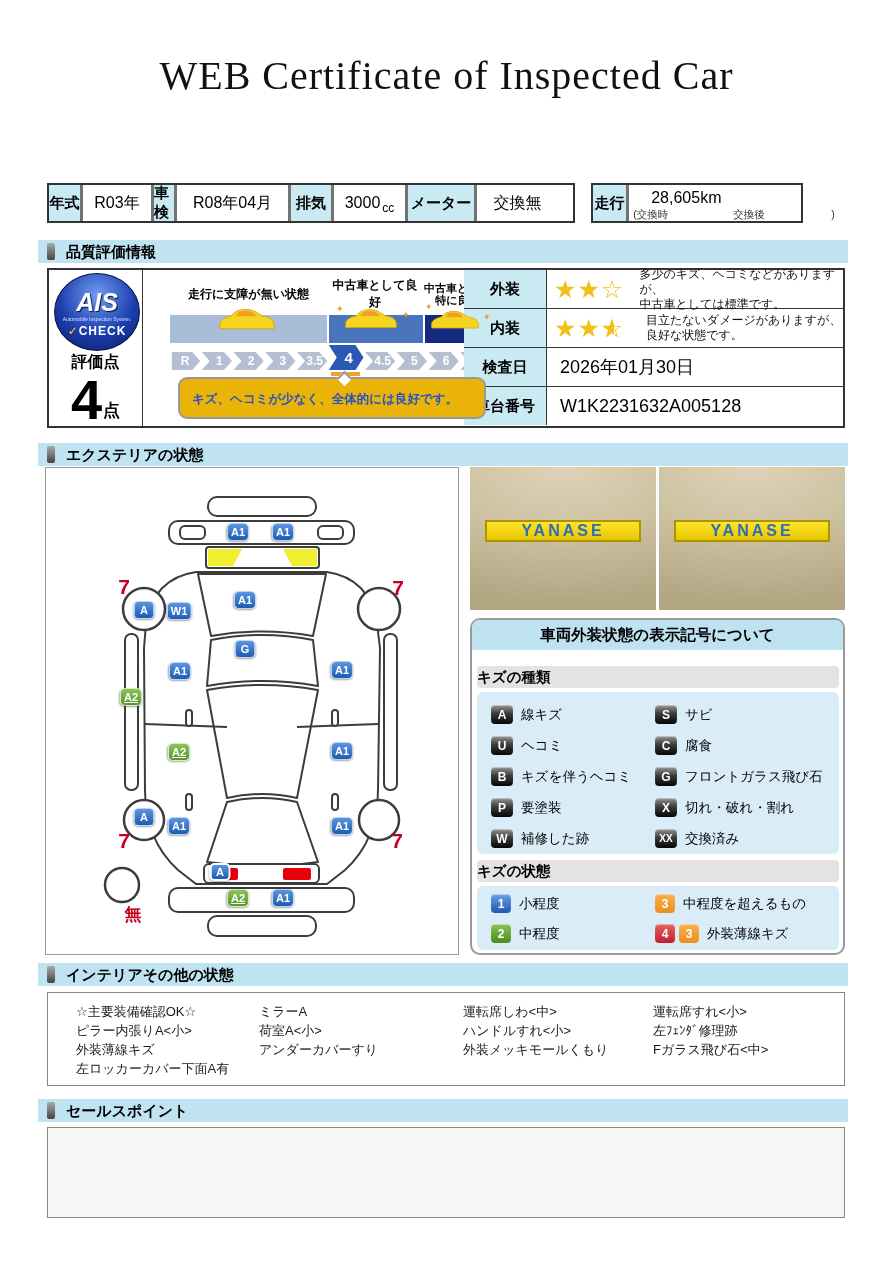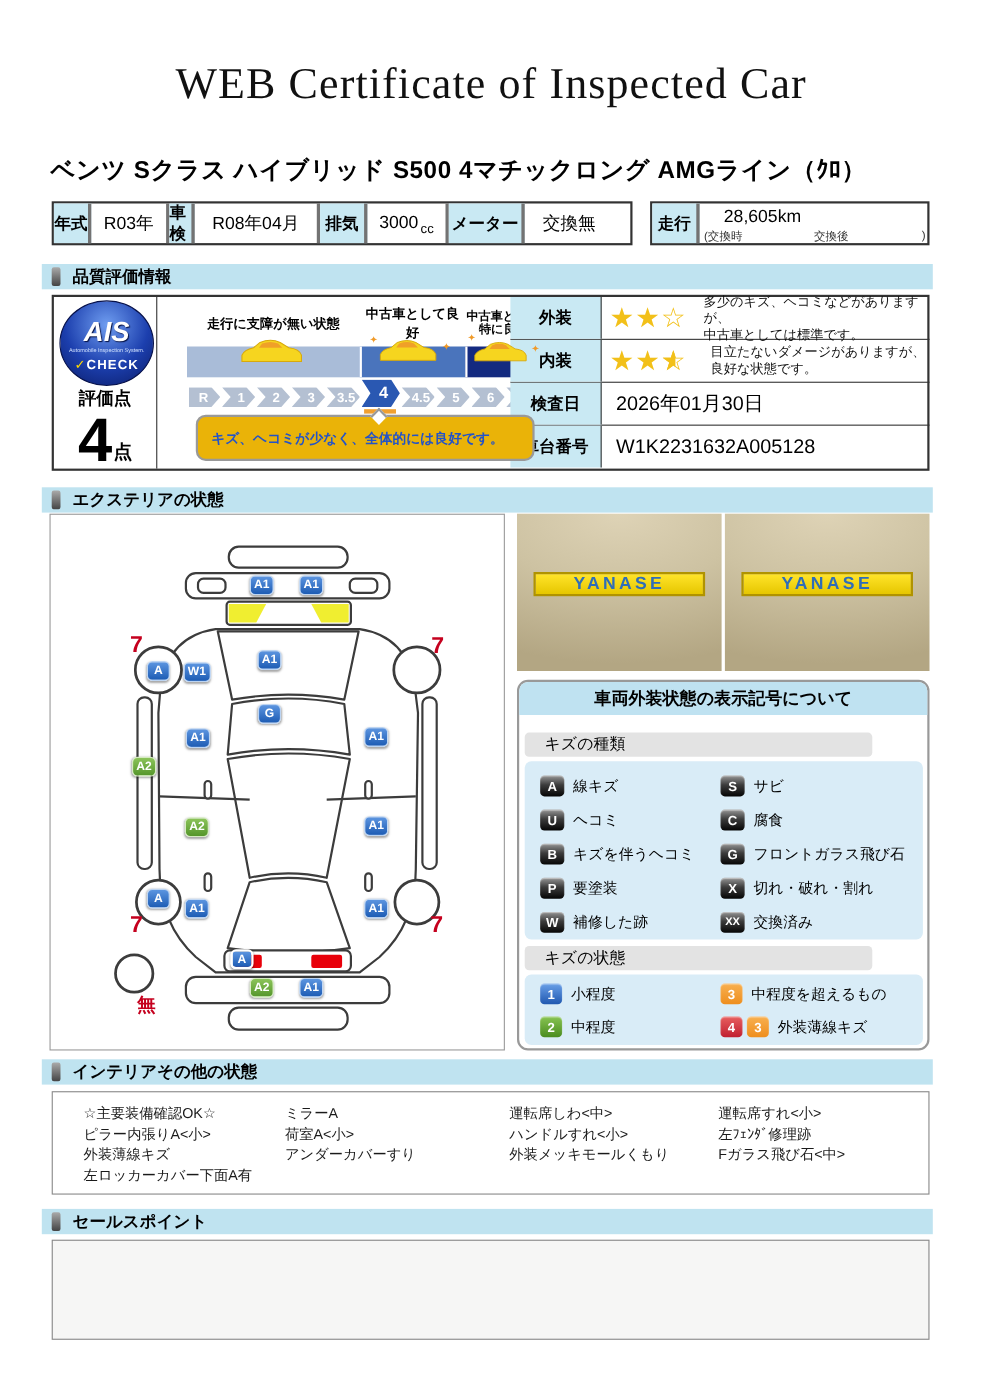--- a/index.html
+++ b/index.html
@@ -7,21 +7,21 @@
   .page{position:relative;width:893px;height:1263px;background:#fff;overflow:hidden;}
 
   
   .cert-title{position:absolute;left:0;top:52px;width:100%;text-align:center;
     font-family:"Liberation Serif","DejaVu Serif",serif;font-size:40px;color:#111;letter-spacing:1px;}
   .car-name{position:absolute;left:46px;top:140px;font-size:22px;font-weight:bold;letter-spacing:.5px;}
 
   
   .spec-block{position:absolute;top:183px;height:40px;display:flex;border:2px solid #333;box-sizing:border-box;background:#fff;}
   .spec-a{left:47px;width:528px;}
-  .spec-b{left:591px;width:254px;}
+  .spec-b{left:591px;width:212px;}
   .spec-cell{display:flex;align-items:center;justify-content:center;box-sizing:border-box;
     border-right:3px solid #737373;font-size:16px;}
   .spec-cell:last-child{border-right:none;}
   .spec-label{background:#c9e9f3;font-weight:bold;font-size:15px;}
   .cc-unit{font-size:12px;align-self:flex-end;margin:0 0 6px 2px;}
   .mileage-cell{position:relative;justify-content:flex-start;}
   .mileage-main{position:absolute;left:22px;top:4px;font-size:16px;}
   .mileage-note{position:absolute;left:4px;top:23px;width:200px;font-size:10.5px;color:#333;}
   .mileage-note .mid{position:absolute;left:100px;top:0;}
   .mileage-note .close{position:absolute;left:198px;top:0;}
@@ -85,41 +85,41 @@
   .st .f-clip{position:absolute;left:0;top:0;width:55%;overflow:hidden;}
   .rdesc{font-size:12px;line-height:15px;color:#111;}
   .rvalue{margin-left:12px;font-size:18px;}
 
   
   .diagram{position:absolute;left:45px;top:467px;width:414px;height:488px;border:1px solid #999;background:#fff;box-sizing:border-box;}
   .mk{position:absolute;transform:translate(-50%,-50%);min-width:21px;height:18px;padding:0 3px;border-radius:5px;
     color:#fff;font-size:11px;font-weight:bold;display:flex;align-items:center;justify-content:center;
     box-sizing:border-box;line-height:1;z-index:4;box-shadow:0 1px 2px rgba(0,0,0,.35);}
   .mk.blue{background:linear-gradient(180deg,#5c95e0,#1d5cb4);border:1px solid #bcd4f2;}
-  .mk.green{background:linear-gradient(180deg,#8cc45a,#55962b);border:1px solid #d4eac0;}
+  .mk.green{background:linear-gradient(180deg,#8cc45a,#55962b);border:1px solid #d4eac0;text-decoration:underline;}
   .mk.outlined{border:2px solid #fff;}
   .grade7{position:absolute;transform:translate(-50%,-50%);color:#c5001e;font-size:21px;font-weight:bold;z-index:4;}
   .nospare{position:absolute;transform:translate(-50%,-50%);color:#c5001e;font-size:17px;font-weight:bold;z-index:4;}
 
   
   .photo{position:absolute;top:467px;width:186px;height:143px;
     background:radial-gradient(130% 95% at 50% 0%,#ded3b6 0%,#cdc2a2 48%,#b3a683 100%);}
   .photo.p1{left:470px;} .photo.p2{left:659px;}
   .sign{position:absolute;left:8%;top:37%;width:84%;height:22px;
     background:linear-gradient(180deg,#ffe42a,#e6c600);border:2px solid #b09300;box-sizing:border-box;
     display:flex;align-items:center;justify-content:center;font-weight:bold;font-size:16px;color:#2f6db8;letter-spacing:3px;}
 
   
   .legend{position:absolute;left:470px;top:618px;width:375px;height:337px;border:2px solid #999;
     border-radius:10px;background:#fff;box-sizing:border-box;}
   .legend-title{position:absolute;left:0;top:0;width:100%;height:30px;background:#bfe2f1;
     border-radius:8px 8px 0 0;display:flex;align-items:center;justify-content:center;
     font-weight:bold;font-size:15.5px;}
-  .sub-bar{position:absolute;left:5px;width:316px;height:22px;background:#e3e3e3;border-radius:4px;
-    font-weight:normal;font-size:14.5px;line-height:22px;padding-left:18px;box-sizing:border-box;}
+  .sub-bar{position:absolute;left:5px;width:362px;height:22px;background:#e3e3e3;border-radius:4px;
+    font-weight:bold;font-size:14.5px;line-height:22px;padding-left:0;box-sizing:border-box;}
   .kinds-bar{top:46px;} .states-bar{top:240px;}
   .lpanel{position:absolute;left:5px;width:362px;background:#d9ecf7;border-radius:6px;}
   .kinds-panel{top:72px;height:162px;} .states-panel{top:266px;height:64px;}
   .litem{position:absolute;display:flex;align-items:center;font-size:13.5px;}
   .kbadge{width:22px;height:19px;border-radius:4px;flex:0 0 auto;
     background:linear-gradient(180deg,#969696 0%,#3c3c3c 45%,#050505 100%);
     color:#fff;font-weight:bold;font-size:12px;display:flex;align-items:center;justify-content:center;
     margin-right:8px;box-shadow:inset 0 1px 1px rgba(255,255,255,.45);}
   .kbadge.small{font-size:10px;}
   .sbadge{width:20px;height:19px;border-radius:4px;flex:0 0 auto;color:#fff;font-weight:bold;font-size:12px;
@@ -136,21 +136,20 @@
   .int-col{position:absolute;top:9px;font-size:13px;line-height:19px;color:#1a1a1a;}
   .sales-box{position:absolute;left:47px;top:1127px;width:798px;height:91px;border:1px solid #888;
     box-sizing:border-box;background:#f6f6f5;font-size:13px;padding:6px;}
 </style>
 </head>
 <body>
 
 <div class="page">
 
   <div class="cert-title">WEB Certificate of Inspected Car</div>
-  <div class="car-name">ベンツ Sクラス ハイブリッド S500 4マチックロング AMGライン（ｸﾛ）</div>
 
   <div class="spec-block spec-a">
     <div class="spec-cell spec-label" style="width:34px">年式</div>
     <div class="spec-cell" style="width:71px">R03年</div>
     <div class="spec-cell spec-label" style="width:23px">車検</div>
     <div class="spec-cell" style="width:114px">R08年04月</div>
     <div class="spec-cell spec-label" style="width:43px">排気</div>
     <div class="spec-cell" style="width:74px">
       <span>3000</span>
       <span class="cc-unit">cc</span>

